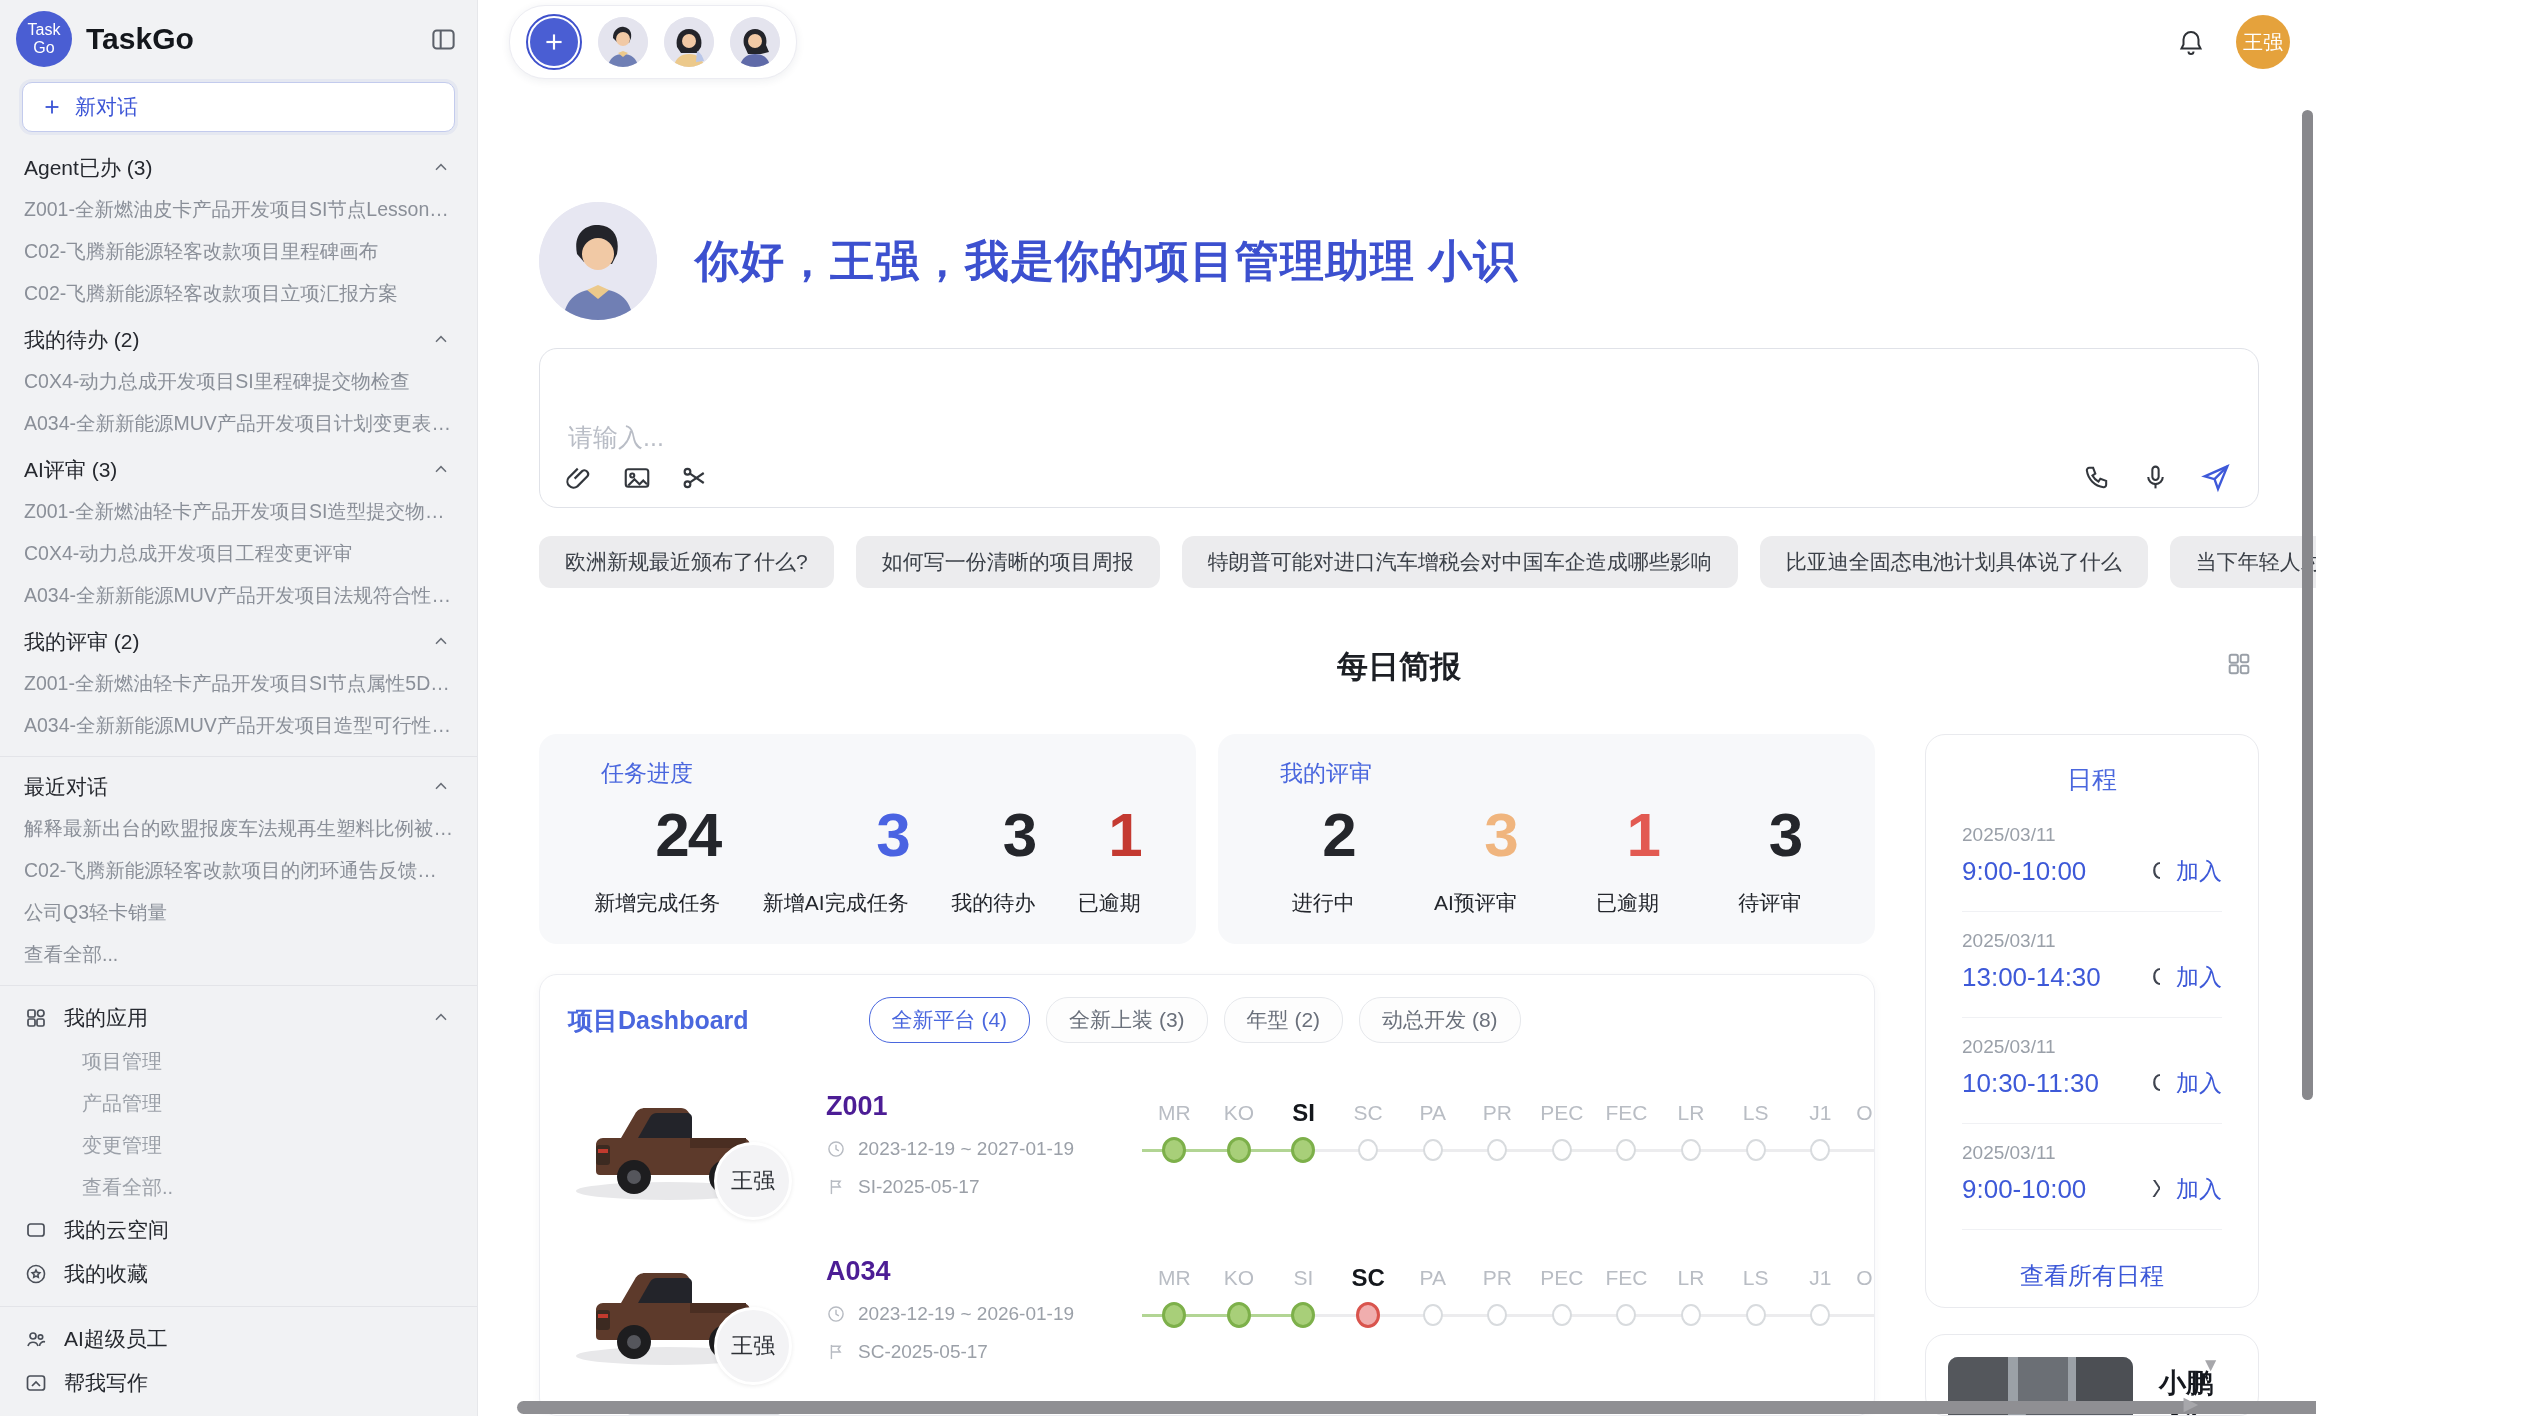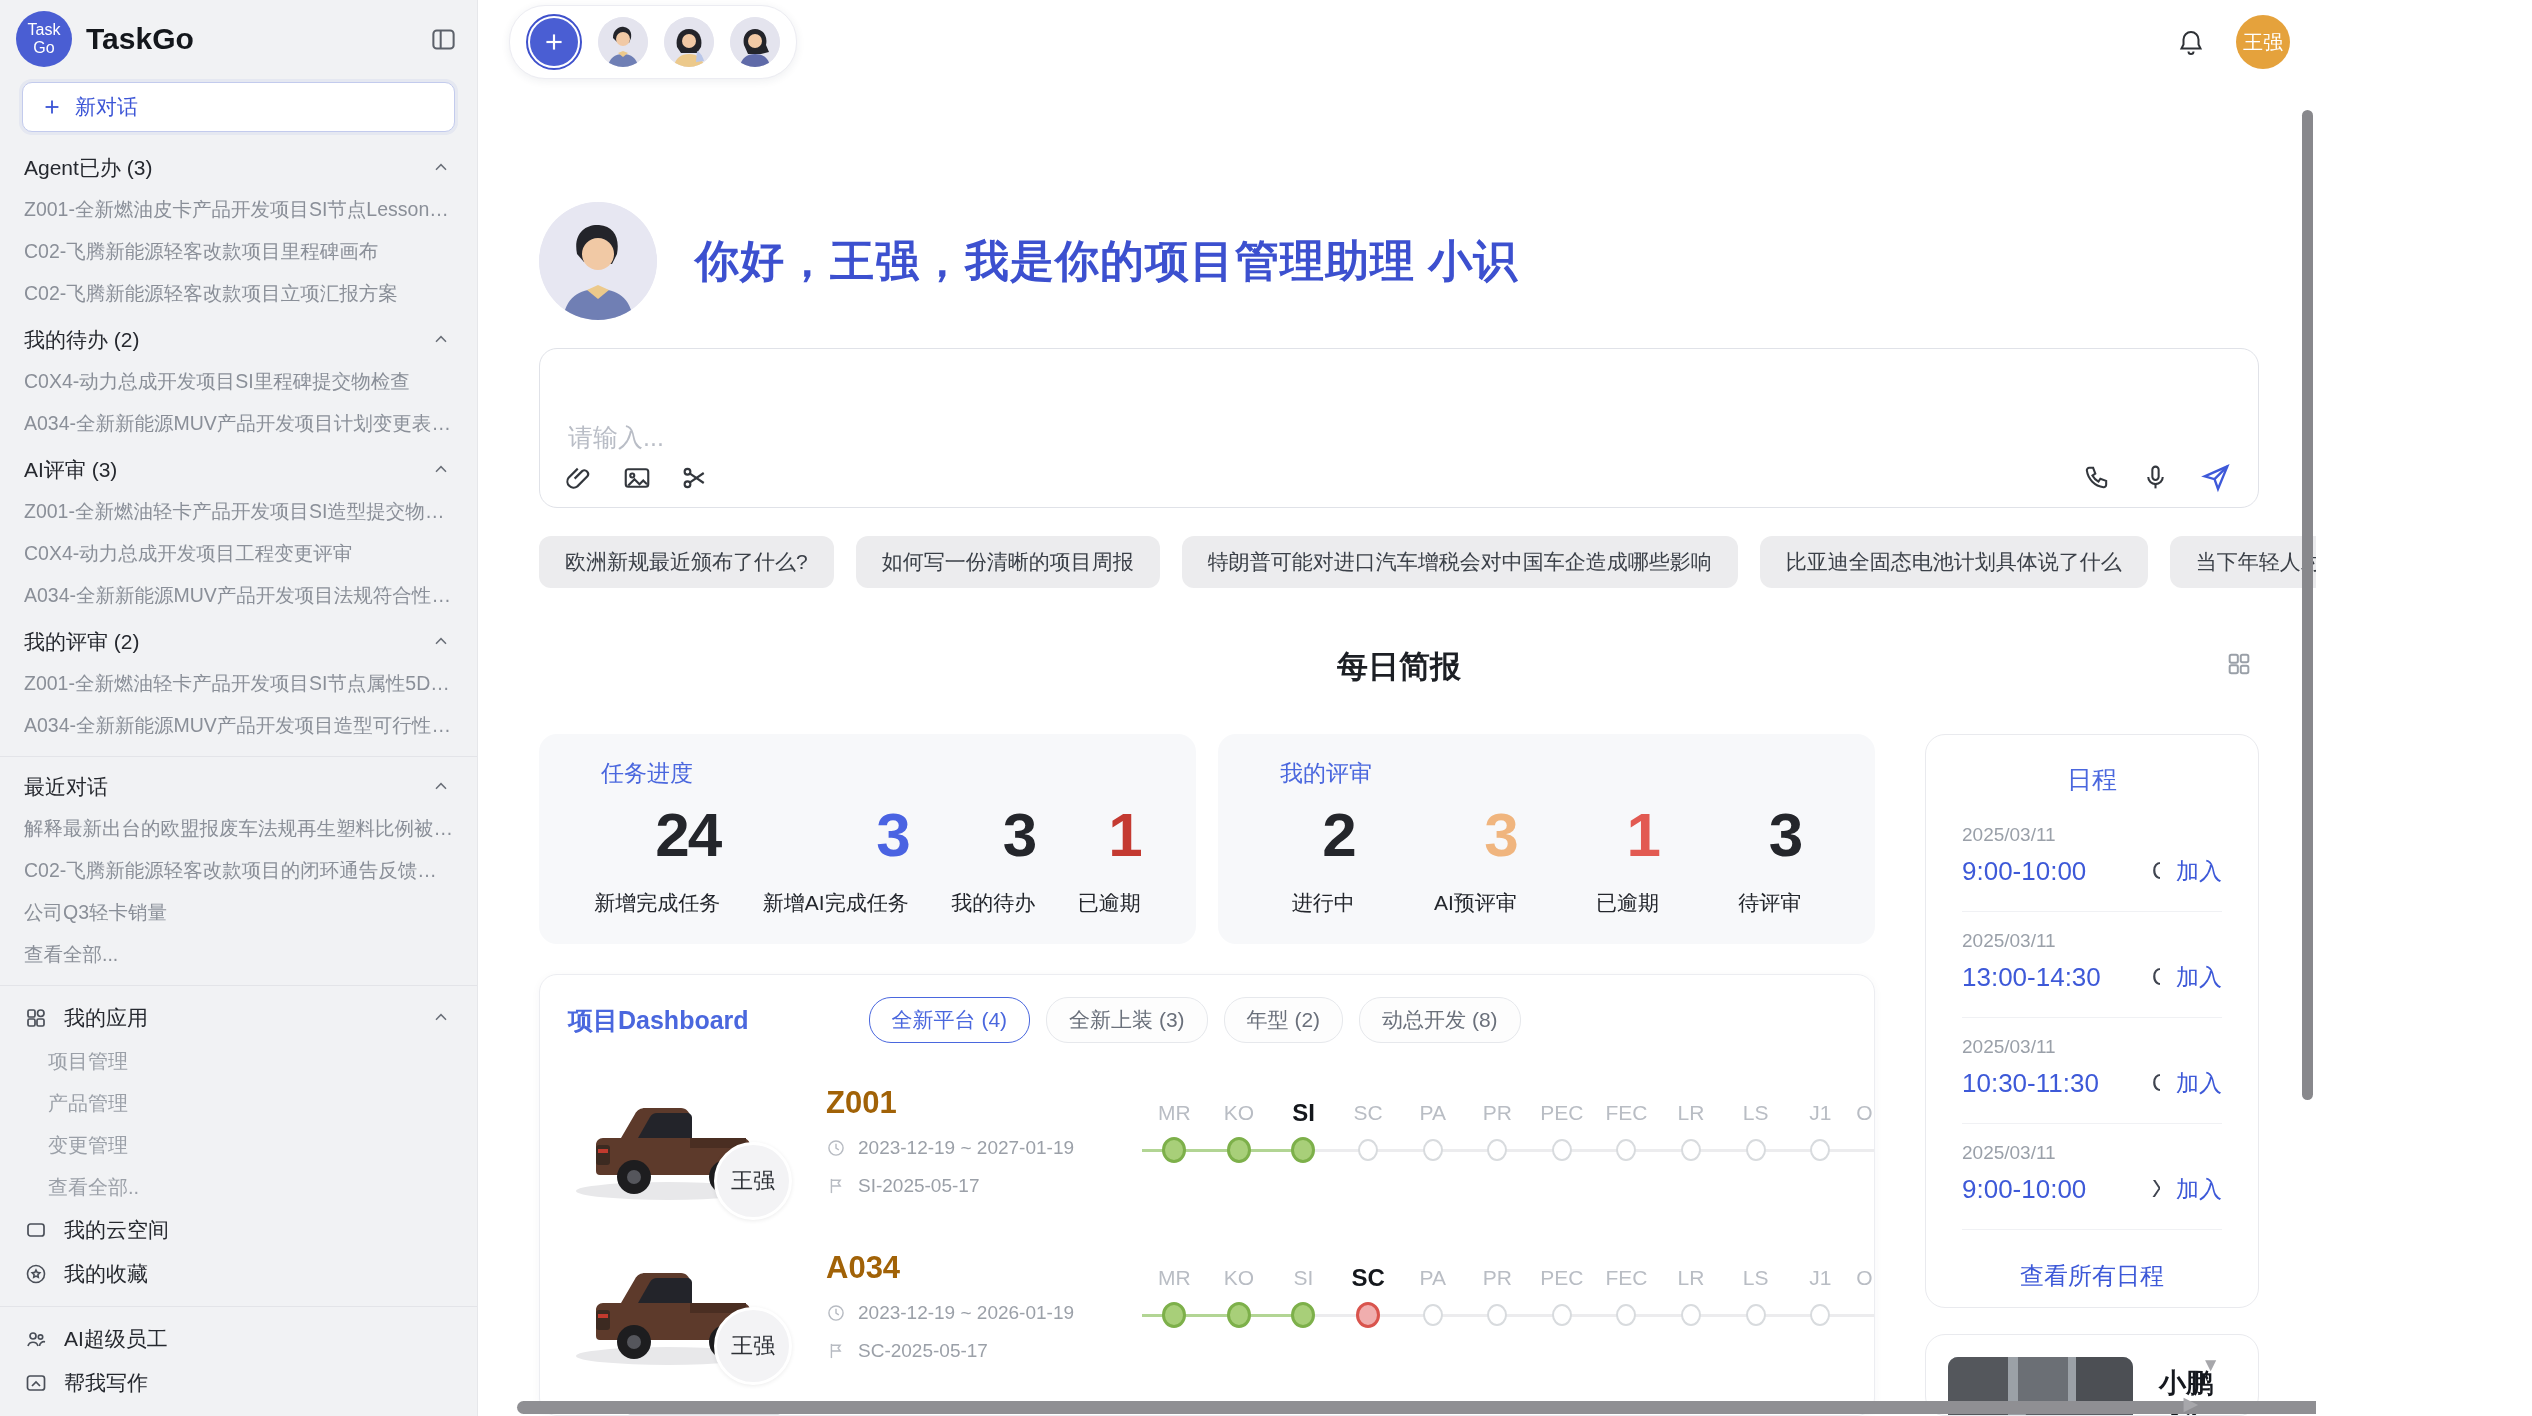--- a/index.html
+++ b/index.html
@@ -12,21 +12,21 @@
   .logo-circle{width:56px;height:56px;border-radius:50%;background:#4a5ed3;color:#fff;display:flex;align-items:center;justify-content:center;text-align:center;font-size:16px;line-height:1.1;flex-shrink:0;white-space:pre-line;}
   .app-title{font-size:30px;font-weight:bold;color:#14171c;margin-left:14px;flex:1;}
   .icon-btn{color:#5c616a;display:flex;align-items:center;justify-content:center;}
   .new-chat{margin:10px 22px 10px 22px;height:48px;background:#fff;border:1.5px solid #c3cbed;border-radius:10px;display:flex;align-items:center;gap:12px;padding:0 18px;color:#3c55d6;font-size:21px;box-shadow:0 0 0 3px rgba(90,110,220,0.08);cursor:pointer;}
   .side-scroll{flex:1;overflow:hidden;}
   .side-section-header{display:flex;align-items:center;justify-content:space-between;padding:0 26px 0 24px;line-height:40px;margin-top:6px;font-size:21px;color:#26292f;}
   .side-item{padding:0 24px;line-height:42px;font-size:19.5px;color:#8a8f98;white-space:nowrap;overflow:hidden;text-overflow:ellipsis;cursor:pointer;}
   .side-divider{height:1px;background:#e3e4e8;margin:10px 0;}
   .side-row{display:flex;align-items:center;gap:16px;padding:0 26px 0 24px;line-height:44px;font-size:21px;color:#26292f;cursor:pointer;}
   .side-row .sicon{color:#4a4f58;display:flex;}
-  .side-sub{padding-left:48px;line-height:42px;font-size:20px;color:#9ba0a8;cursor:pointer;}
+  .side-sub{padding-left:82px;line-height:42px;font-size:20px;color:#9ba0a8;cursor:pointer;}
   .chev{color:#6a6f78;display:flex;}
 
   
   .main{flex:1;display:flex;flex-direction:column;overflow:hidden;}
   .topbar{height:72px;display:flex;align-items:center;padding:6px 26px 0 31px;}
   .avatar-pill{display:flex;align-items:center;gap:16px;background:#fff;border:1px solid #ececf2;border-radius:36px;padding:8px 16px;box-shadow:0 2px 8px rgba(40,50,80,0.08);}
   .plus-wrap{border:2.5px solid #3f51cc;border-radius:50%;padding:2px;display:flex;}
   .plus-btn{width:48px;height:48px;border-radius:50%;background:#4a5ed3;color:#fff;display:flex;align-items:center;justify-content:center;cursor:pointer;}
   .pill-avatar{width:50px;height:50px;border-radius:50%;overflow:hidden;background:#e4e4ee;flex-shrink:0;cursor:pointer;}
   .topbar-right{margin-left:auto;display:flex;align-items:center;gap:30px;}
@@ -68,21 +68,21 @@
   .dash-header{display:flex;align-items:center;}
   .dash-title{font-size:25px;font-weight:bold;color:#4a67de;}
   .dash-filters{display:flex;gap:16px;margin-left:120px;}
   .filter-chip{height:44px;display:flex;align-items:center;padding:0 22px;border-radius:22px;font-size:21px;border:1.5px solid #e6e8ec;color:#6a707b;background:#fdfdfd;cursor:pointer;white-space:nowrap;}
   .filter-chip.active{border-color:#4a67de;color:#4a67de;background:#fff;}
 
   .proj-row{display:flex;margin-top:40px;align-items:flex-start;}
   .proj-media{position:relative;width:210px;height:125px;flex-shrink:0;}
   .owner-badge{position:absolute;right:-14px;bottom:-12px;width:72px;height:72px;border-radius:50%;background:#f3f3f5;border:3px solid #fff;box-shadow:0 1px 4px rgba(0,0,0,0.08);display:flex;align-items:center;justify-content:center;font-size:22px;color:#2c2f35;}
   .proj-info{margin-left:48px;width:300px;flex-shrink:0;}
-  .proj-code{font-size:31px;font-weight:bold;color:#a16207;margin-top:2px;}
+  .proj-code{font-size:27px;font-weight:bold;color:#4c1d95;margin-top:8px;}
   .proj-date{display:flex;align-items:center;gap:12px;margin-top:16px;font-size:19px;color:#9ba0a8;}
   .proj-date .dicon{color:#b7bbc2;display:flex;}
   .proj-track{position:relative;margin-left:16px;width:790px;padding-top:14px;}
   .ms-cols{display:flex;position:relative;z-index:2;}
   .ms-col{width:64.6px;display:flex;flex-direction:column;align-items:center;}
   .ms-label{height:32px;line-height:32px;font-size:21px;color:#b9bdc4;}
   .ms-label.current{color:#14171c;font-weight:bold;font-size:24px;}
   .ms-dot{margin-top:10px;width:20px;height:22px;border-radius:50%;background:#fff;border:2.5px solid #d8dbde;box-sizing:border-box;}
   .ms-dot.done{width:24px;height:26px;margin-top:8px;background:#a8cf79;border:3px solid #7db04a;}
   .ms-dot.overdue{width:24px;height:26px;margin-top:8px;background:#f0aeae;border:3px solid #d9544d;}

